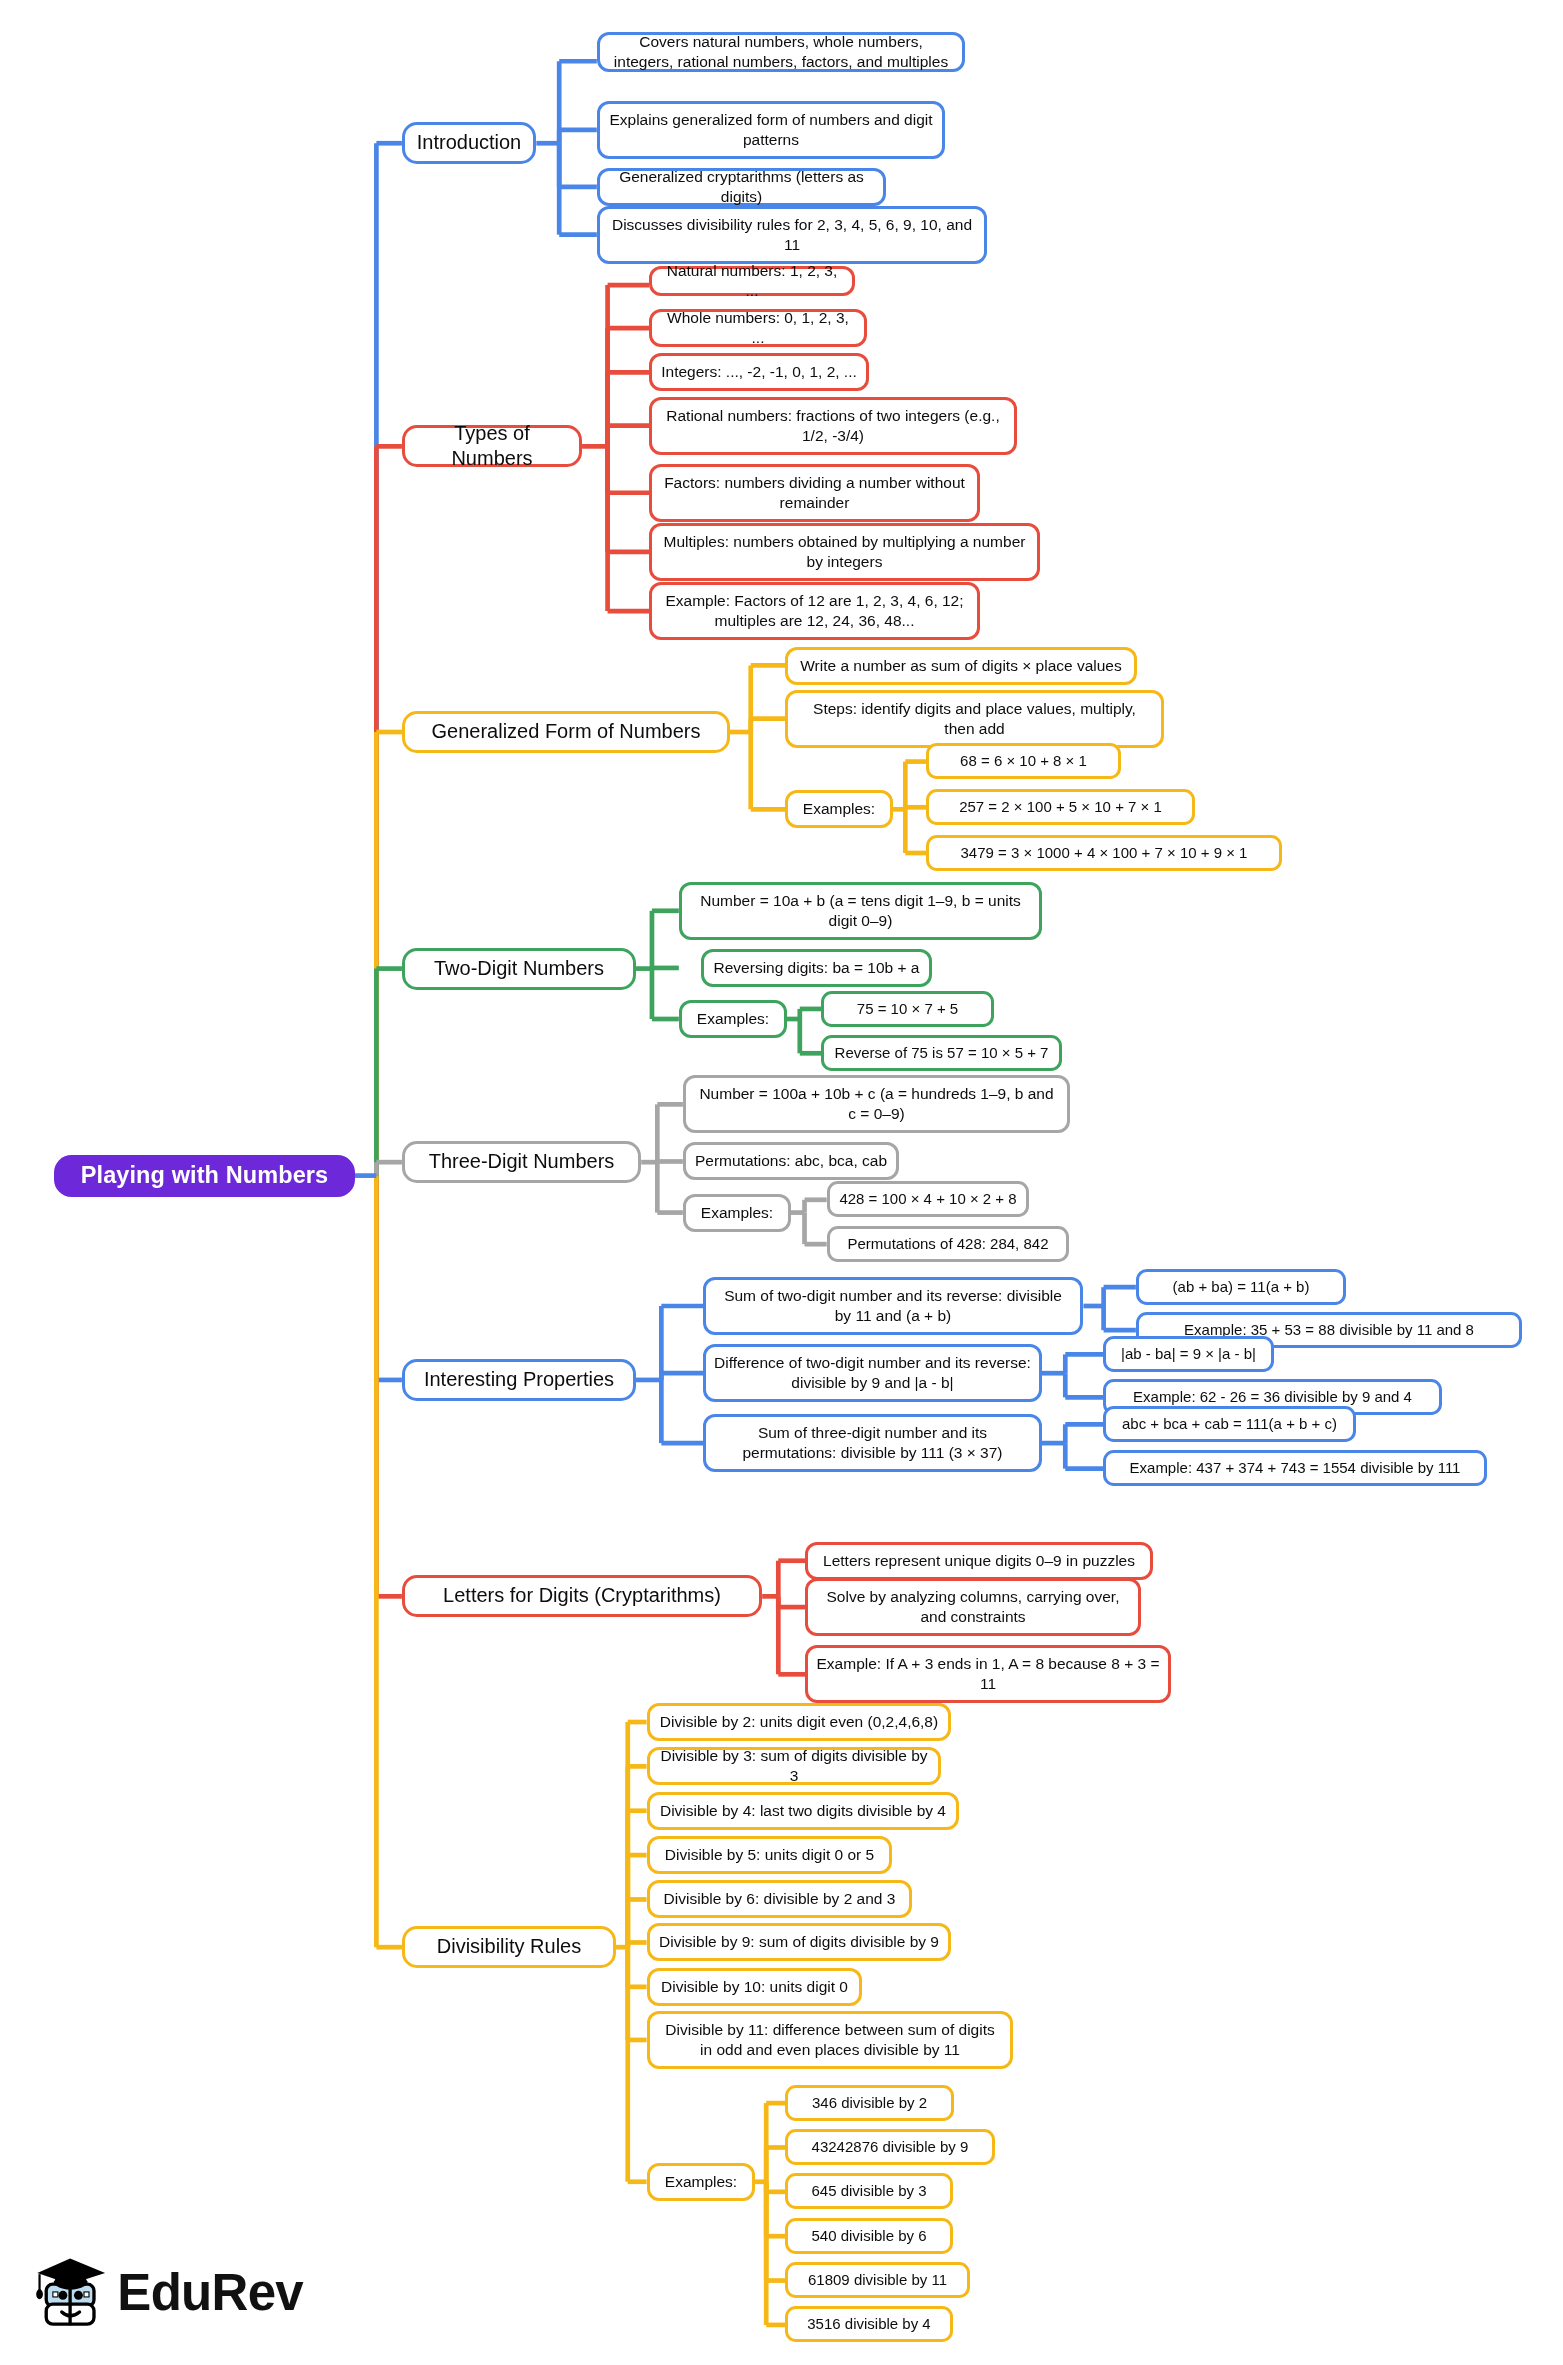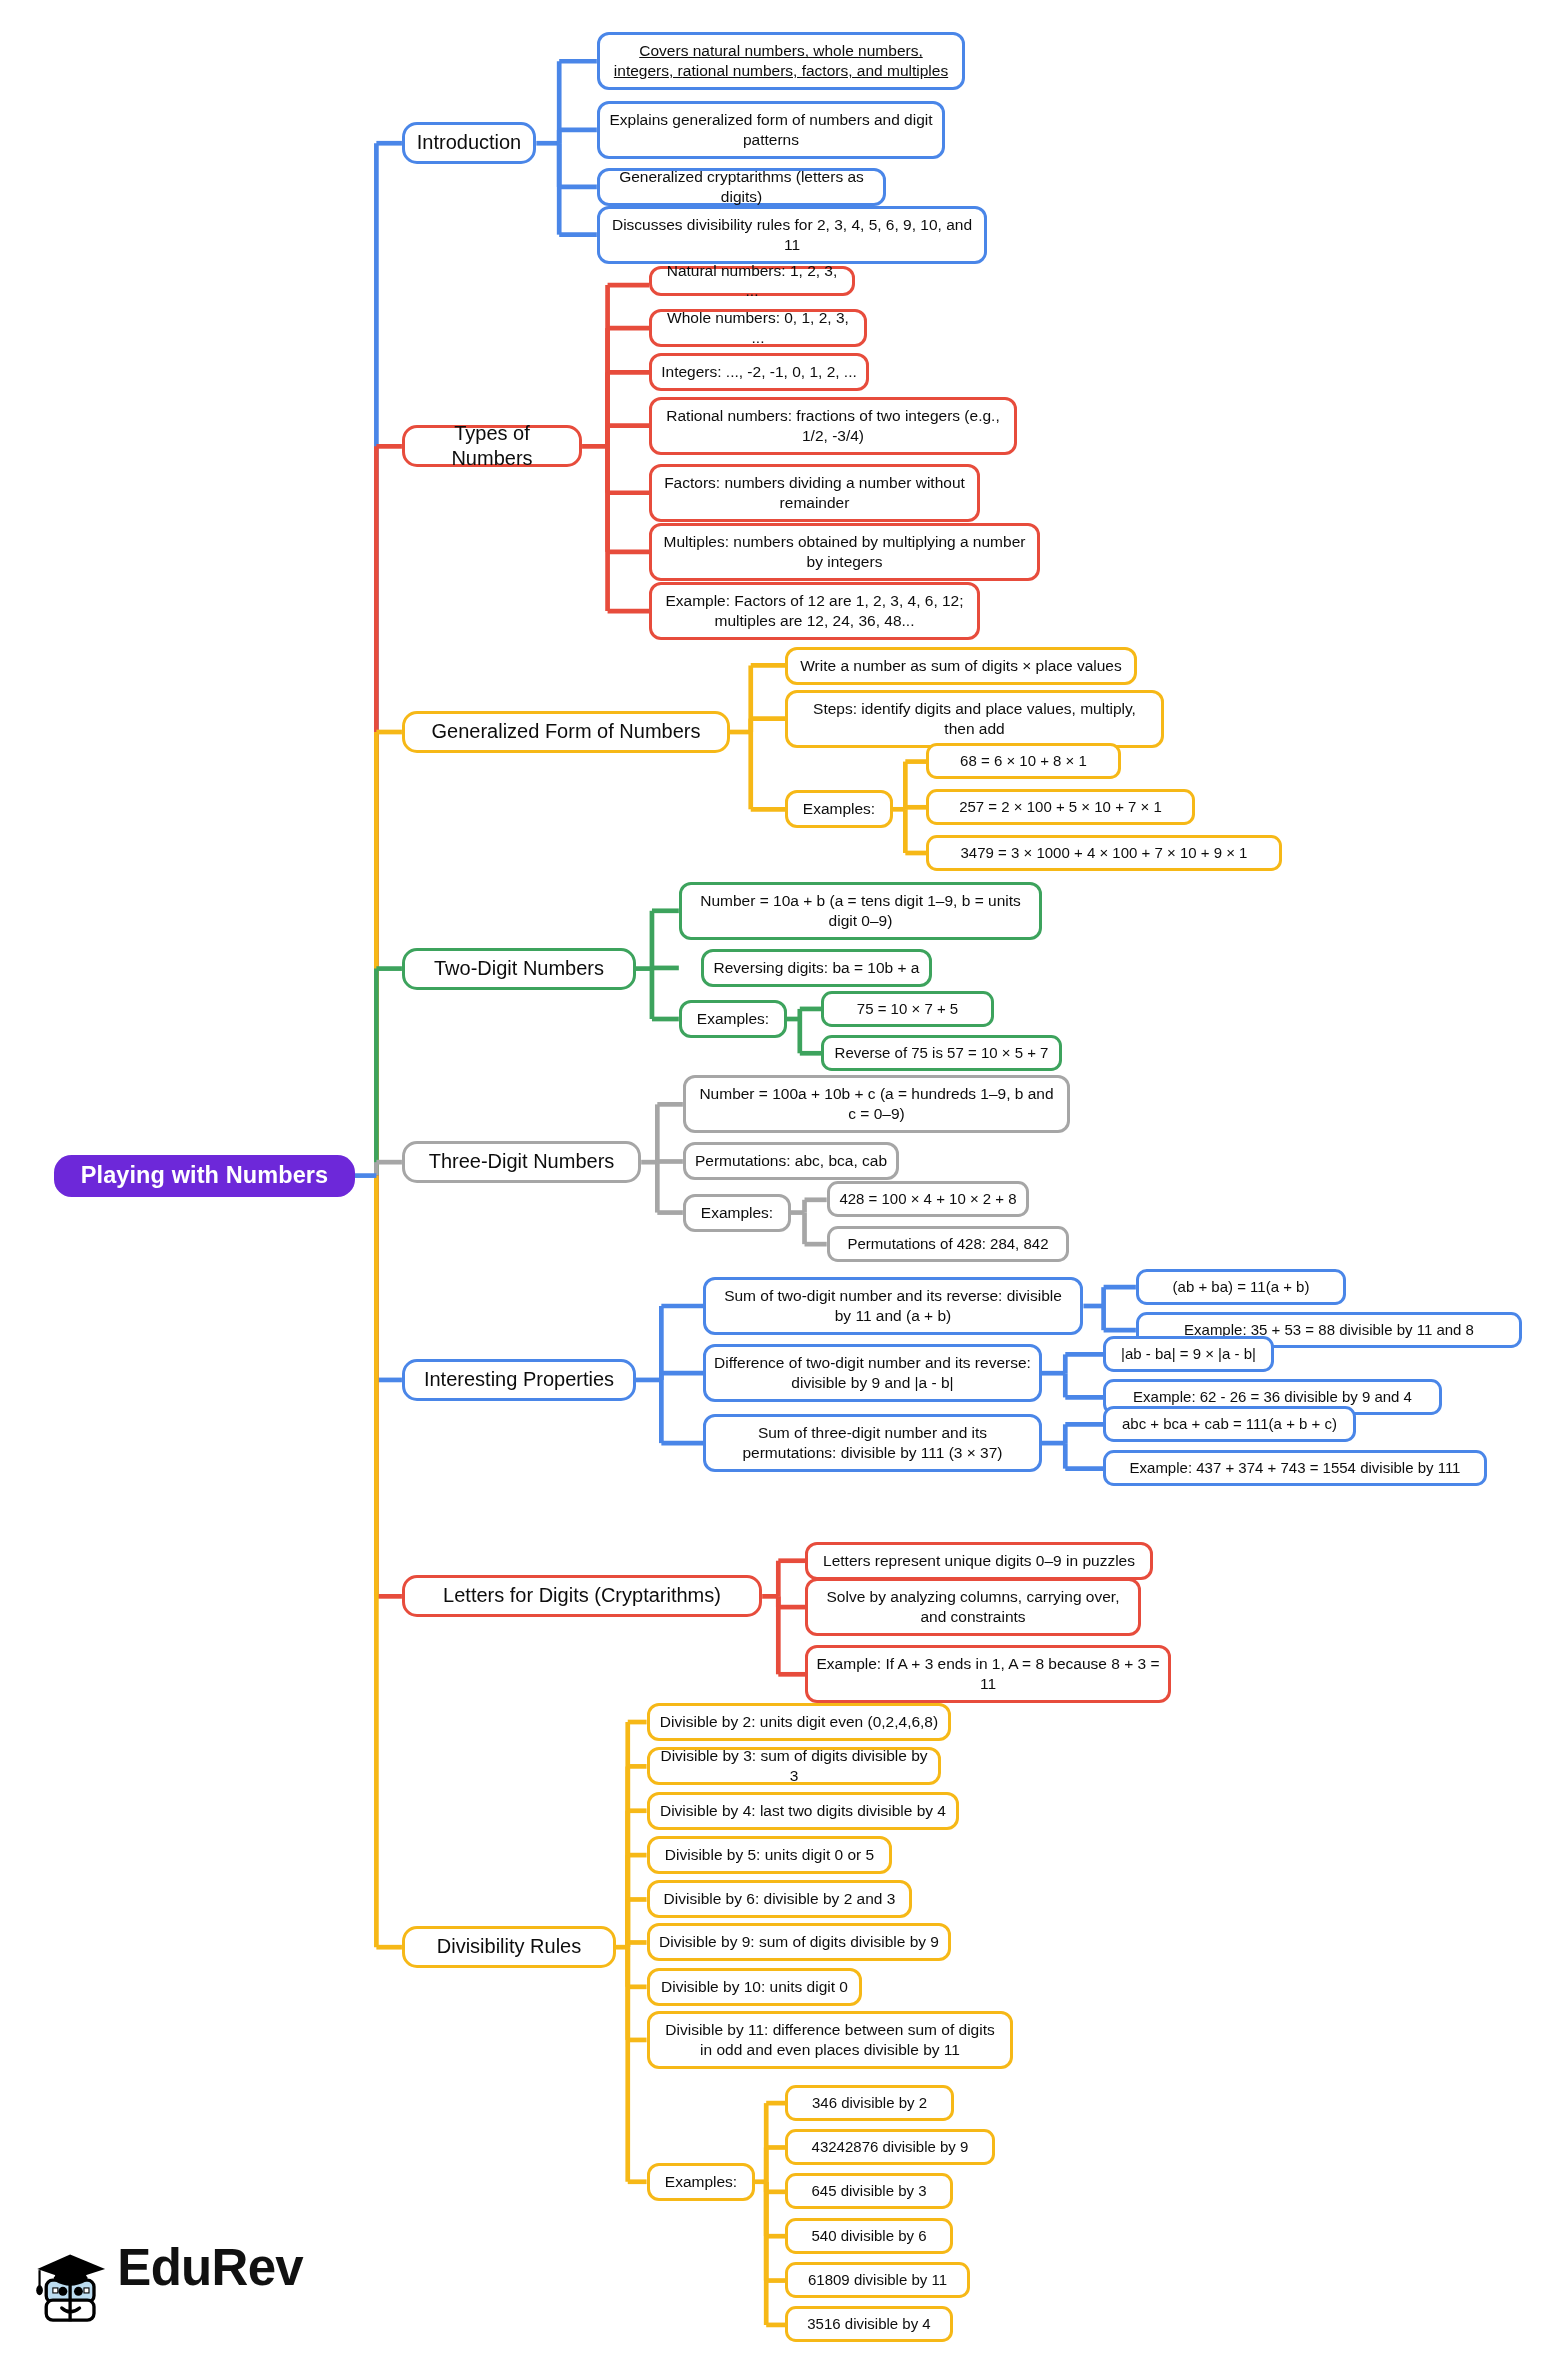--- a/index.html
+++ b/index.html
@@ -47,21 +47,21 @@
   }
   .lvl1 { font-size: 20px; border-width: 3.4px; }
   .lvl2 { font-size: 15.5px; border-width: 3.4px; border-radius: 12px; }
   .lvl3 { font-size: 15px; border-width: 3.4px; border-radius: 10.8px; }
 
   
   #logo {
     position: absolute;
     left: 34px; top: 2238px;
     width: 269px; height: 108px;
-    display: flex; align-items: flex-start; gap: 0;
+    display: flex; align-items: center; gap: 0;
   }
   #logo-text {
     font-size: 51px;
     font-weight: bold;
     color: #111111;
     font-family: "Liberation Sans", sans-serif;
     letter-spacing: -0.7px;
   }
 </style>
 </head>
@@ -212,21 +212,21 @@
       <path d="M1140 3459 L1168 3459" stroke="#f6b817" stroke-width="7" fill="none" stroke-linecap="butt"></path>
     </svg>
 
   <div id="nodes-layer">
       <div class="node root" style="left: 54px; top: 1155px; width: 301px; height: 42px;">
         <span>Playing with Numbers</span>
       </div>
       <div class="node lvl1" style="left: 402px; top: 122px; width: 134px; height: 42px; border-color: rgb(74, 134, 232);">
         <span>Introduction</span>
       </div>
-      <div class="node lvl2" style="left: 597px; top: 32px; width: 368px; height: 58px; border-color: rgb(74, 134, 232); text-decoration: underline;">
+      <div class="node lvl2" style="left: 597px; top: 32px; width: 368px; height: 40px; border-color: rgb(74, 134, 232);">
         <span>Covers natural numbers, whole numbers, integers, rational numbers, factors, and multiples</span>
       </div>
       <div class="node lvl2" style="left: 597px; top: 101px; width: 348px; height: 58px; border-color: rgb(74, 134, 232);">
         <span>Explains generalized form of numbers and digit patterns</span>
       </div>
       <div class="node lvl2" style="left: 597px; top: 168px; width: 289px; height: 38px; border-color: rgb(74, 134, 232);">
         <span>Generalized cryptarithms (letters as digits)</span>
       </div>
       <div class="node lvl2" style="left: 597px; top: 206px; width: 390px; height: 58px; border-color: rgb(74, 134, 232);">
         <span>Discusses divisibility rules for 2, 3, 4, 5, 6, 9, 10, and 11</span>

